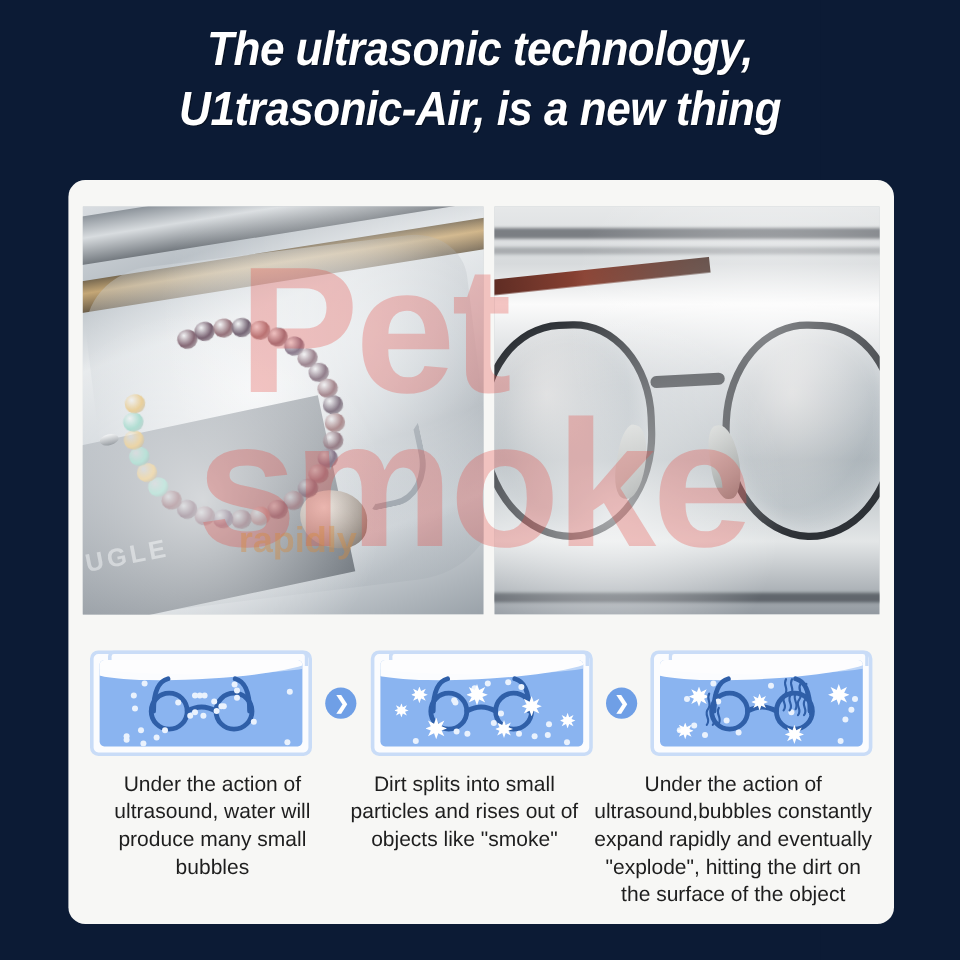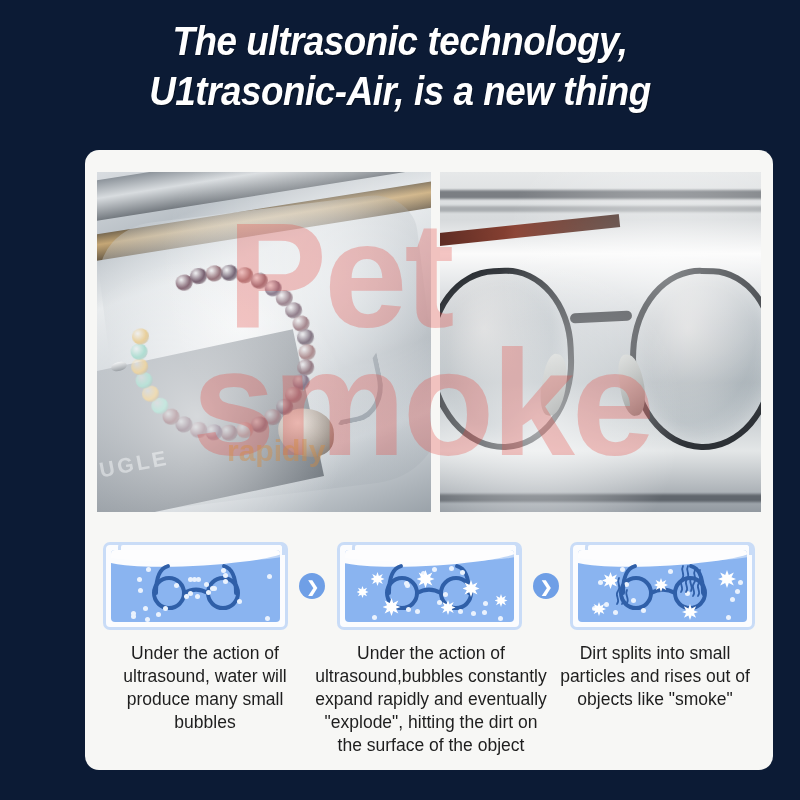--- a/index.html
+++ b/index.html
@@ -42,21 +42,20 @@
   
   .card {
     position: absolute;
     left: 57px;
     top: 150px;
     width: 688px;
     height: 620px;
     background: #f7f7f5;
     border-radius: 14px;
     overflow: hidden;
-    margin-left: 28px;
   }
 
   
   .photo-row {
     position: absolute;
     left: 12px;
     top: 22px;
     width: 664px;
     height: 340px;
     display: flex;
@@ -599,18 +598,18 @@
                 <path d="M3 28 C7 23 0 20 4 15 C8 10 2 7 5 2"></path>
                 <path d="M8 28 C12 23 5 20 9 15 C13 10 7 7 10 2"></path>
                 <path d="M13 27 C16 22 10 19 13 14"></path>
               </svg></div>
           </div>
       </div>
     </div>
 
     <div class="caption-row">
       <div class="caption cap-1">Under the action of ultrasound, water will produce many small bubbles</div>
+      <div class="caption cap-3">Dirt splits into small particles  and rises out of objects like "smoke"</div>
       <div class="caption cap-2">Under the action of ultrasound,bubbles constantly expand rapidly and eventually "explode", hitting the dirt on the surface of the object</div>
-      <div class="caption cap-3">Dirt splits into small particles  and rises out of objects like "smoke"</div>
     </div>
 
   </div>
 </div>
 
 </body></html>

